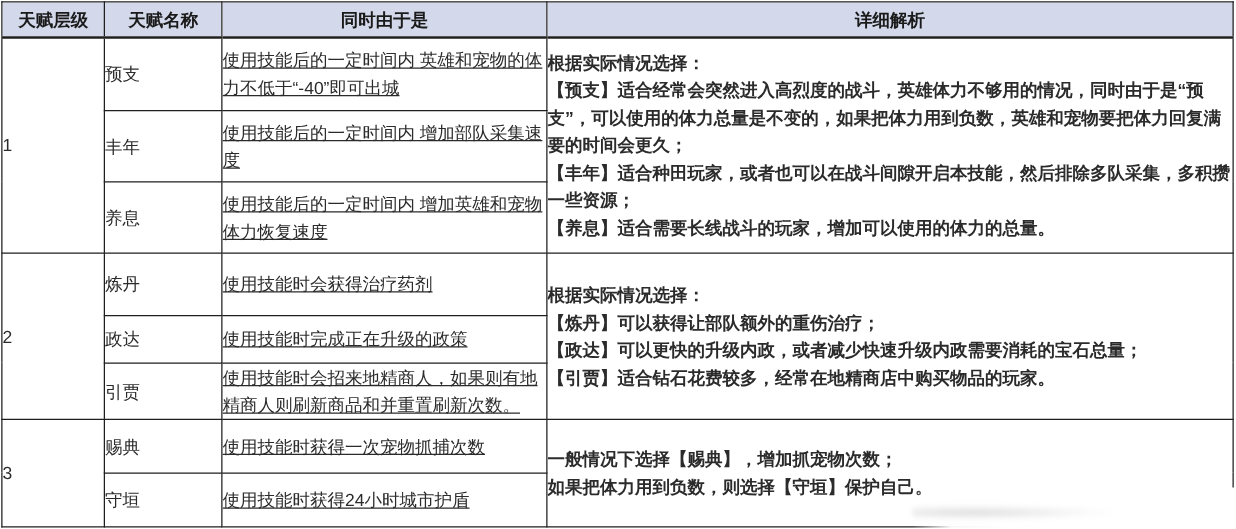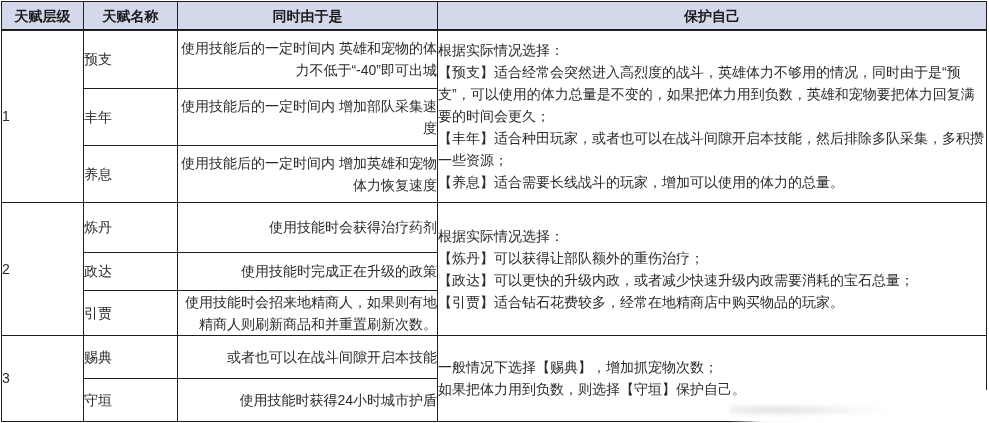--- a/index.html
+++ b/index.html
@@ -28,26 +28,27 @@
   }
   table.talent thead th{
     background:#d3d8ea;
     font-weight:bold;
     color:#1a1a1a;
     height:27px;
     text-align:center;
     border-bottom:2px solid #1f1f1f;
   }
   td.tier, td.name{}
-  td.effect{text-align:right;padding:3px 4px 3px 5px;}
+  td.effect{text-align:left;padding:3px 4px 3px 5px;text-decoration:underline;}
   td.analysis{
     text-align:left;
     padding:4px 6px 4px 5px;
     white-space:pre-line;
     line-height:23px;
+    font-weight:bold;
   }
   tr.r1{height:58px;}
   tr.r2{height:57px;}
   tr.r3{height:57px;}
   tr.r4{height:50px;}
   tr.r5{height:38px;}
   tr.r6{height:44px;}
   tr.r7{height:43px;}
   tr.r8{height:43px;}
   
@@ -73,21 +74,21 @@
       <col class="c-tier">
         <col class="c-name">
         <col class="c-effect">
         <col class="c-analysis">
     </colgroup>
     <thead>
       <tr>
         <th>天赋层级</th>
         <th>天赋名称</th>
         <th>同时由于是</th>
-        <th>保护自己</th>
+        <th>详细解析</th>
       </tr>
     </thead>
     <tbody>
 
       <tr class="r1">
         <td class="tier" rowspan="3">1</td>
         <td class="name">预支</td>
         <td class="effect">使用技能后的一定时间内 英雄和宠物的体力不低于“-40”即可出城</td>
         <td class="analysis" rowspan="3">根据实际情况选择：
 【预支】适合经常会突然进入高烈度的战斗，英雄体力不够用的情况，同时由于是“预支”，可以使用的体力总量是不变的，如果把体力用到负数，英雄和宠物要把体力回复满要的时间会更久；
@@ -117,21 +118,21 @@
         <td class="effect">使用技能时完成正在升级的政策</td>
       </tr>
       <tr class="r6">
         <td class="name">引贾</td>
         <td class="effect">使用技能时会招来地精商人，如果则有地精商人则刷新商品和并重置刷新次数。</td>
       </tr>
 
       <tr class="r7">
         <td class="tier" rowspan="2">3</td>
         <td class="name">赐典</td>
-        <td class="effect">或者也可以在战斗间隙开启本技能</td>
+        <td class="effect">使用技能时获得一次宠物抓捕次数</td>
         <td class="analysis" rowspan="2">一般情况下选择【赐典】，增加抓宠物次数；
 如果把体力用到负数，则选择【守垣】保护自己。</td>
       </tr>
       <tr class="r8">
         <td class="name">守垣</td>
         <td class="effect">使用技能时获得24小时城市护盾</td>
       </tr>
     </tbody>
   </table>
   <div class="smudge"></div>

